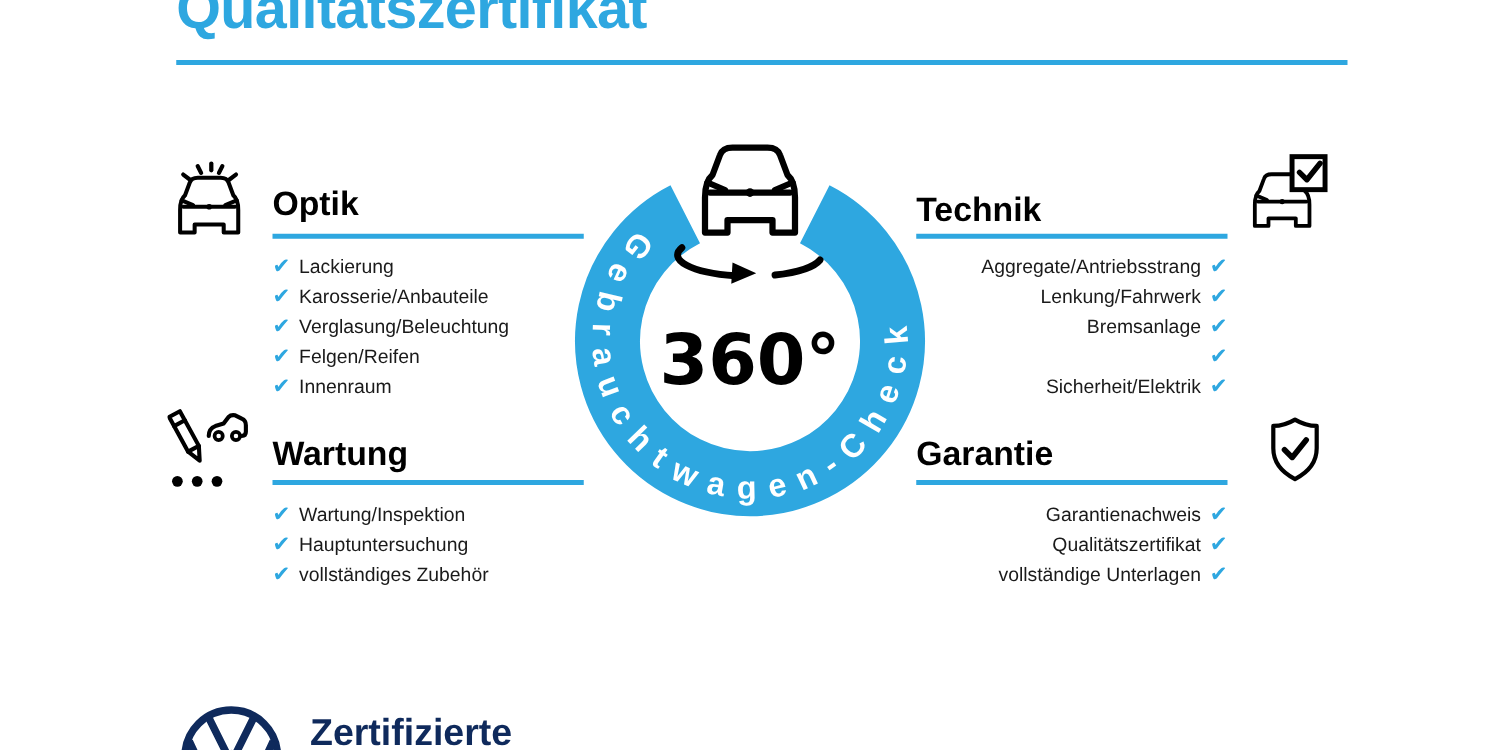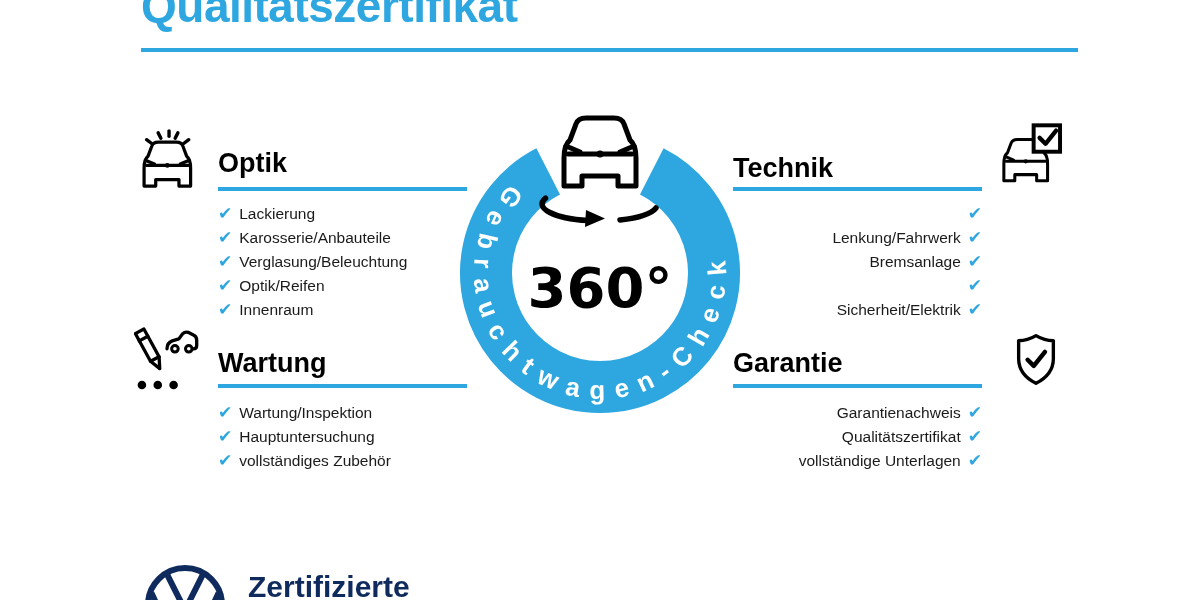--- a/index.html
+++ b/index.html
@@ -73,21 +73,21 @@
     <li>
         <span class="chk">✔</span>
         <span class="lbl">Karosserie/Anbauteile</span>
       </li>
     <li>
         <span class="chk">✔</span>
         <span class="lbl">Verglasung/Beleuchtung</span>
       </li>
     <li>
         <span class="chk">✔</span>
-        <span class="lbl">Optik/Reifen</span>
+        <span class="lbl">Felgen/Reifen</span>
       </li>
     <li>
         <span class="chk">✔</span>
         <span class="lbl">Innenraum</span>
       </li>
   </ul>
 
   <div class="abs icon" style="left:998px;top:122px">
     <svg width="66" height="70" viewBox="0 0 100 100">
       <g class="ink" transform="translate(-4,16) scale(0.92)">
@@ -97,20 +97,21 @@
         <circle cx="50" cy="44" r="3.5" fill="#000" stroke="none"></circle>
       </g>
       <rect x="54" y="2" width="40" height="40" fill="#fff" stroke="#000" stroke-width="6"></rect>
       <path class="ink" style="stroke-width:6.5" d="M63,21 L72,30 L88,10"></path>
     </svg>
   </div>
   <div class="abs sec-h right" style="left:733px;top:155px">Technik</div>
   <div class="abs sec-rule" style="left:733px;top:187px"></div>
   <ul class="abs checklist rightside" style="left:718px;top:202px">
     <li>
+        <span class="lbl">Aggregate/Antriebsstrang</span>
         <span class="chk">✔</span>
       </li>
     <li>
         <span class="lbl">Lenkung/Fahrwerk</span>
         <span class="chk">✔</span>
       </li>
     <li>
         <span class="lbl">Bremsanlage</span>
         <span class="chk">✔</span>
       </li>

